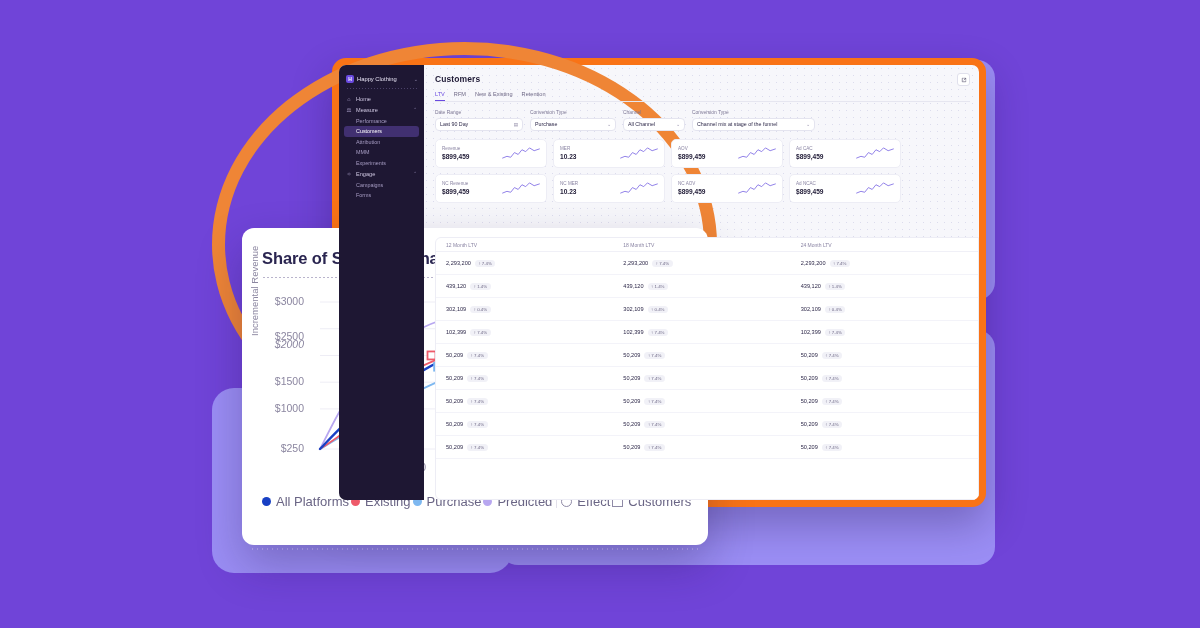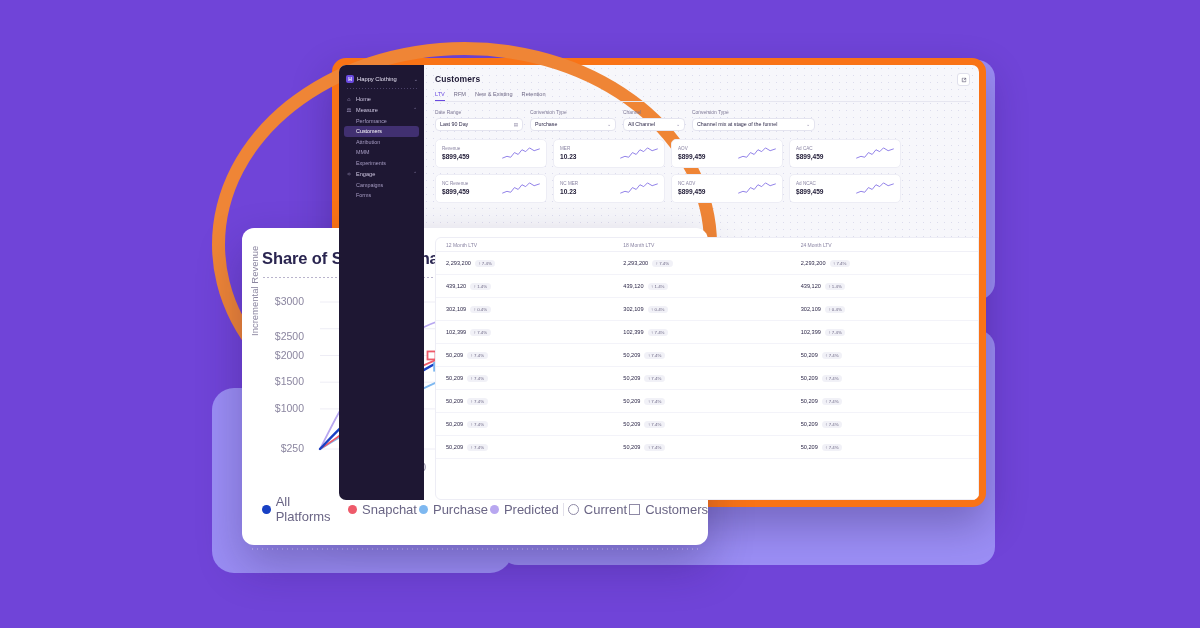--- a/index.html
+++ b/index.html
@@ -466,21 +466,21 @@
   <div class="chart-card">
     <div class="chart-title">Share of Spend vs Share of Effect Paid Platforms</div>
     <div class="chart-title-rule"></div>
 
     <div class="chart-plot">
       <div class="ylab">Incremental Revenue</div>
       <div id="y-ticks">
           <div class="ytick" style="top: 158px; left: 14px;">$250</div>
           <div class="ytick" style="top: 117.909px; left: 14px;">$1000</div>
           <div class="ytick" style="top: 91.1818px; left: 14px;">$1500</div>
-          <div class="ytick" style="top: 65px; left: 14px;">$2000</div>
+          <div class="ytick" style="top: 54px; left: 14px; font-style: italic;">$2000</div>
           <div class="ytick" style="top: 46px; left: 14px;">$2500</div>
           <div class="ytick" style="top: 11px; left: 14px;">$3000</div>
         </div>
       <div id="x-ticks">
           <div class="xtick" style="left: 101.25px; top: 177px;">$250</div>
           <div class="xtick" style="left: 148.5px; top: 177px;">$500</div>
           <div class="xtick" style="left: 195.75px; top: 177px;">$750</div>
           <div class="xtick" style="left: 243px; top: 177px;">$1000</div>
           <div class="xtick" style="left: 290.25px; top: 177px;">$1250</div>
           <div class="xtick" style="left: 337.5px; top: 177px;">$1500</div>
@@ -515,34 +515,34 @@
         </svg>
     </div>
 
     <div class="legend">
       <div class="lg">
         <span class="dot" id="lgc0" style="background: rgb(24, 64, 196);"></span>
         <span>All Platforms</span>
       </div>
       <div class="lg">
         <span class="dot" id="lgc1" style="background: rgb(238, 90, 106);"></span>
-        <span>Snapchat</span>
+        <span>Existing</span>
       </div>
       <div class="lg">
         <span class="dot" id="lgc2" style="background: rgb(126, 184, 240);"></span>
         <span>Purchase</span>
       </div>
       <div class="lg">
         <span class="dot" id="lgc3" style="background: rgb(184, 167, 240);"></span>
         <span>Predicted</span>
       </div>
       <div class="lg-sep"></div>
       <div class="lg">
         <span class="ring-mark"></span>
-        <span>Current</span>
+        <span>Effect</span>
       </div>
       <div class="lg">
         <span class="sq-mark"></span>
         <span>Customers</span>
       </div>
     </div>
   </div>
 </div>
 
 </body></html>

